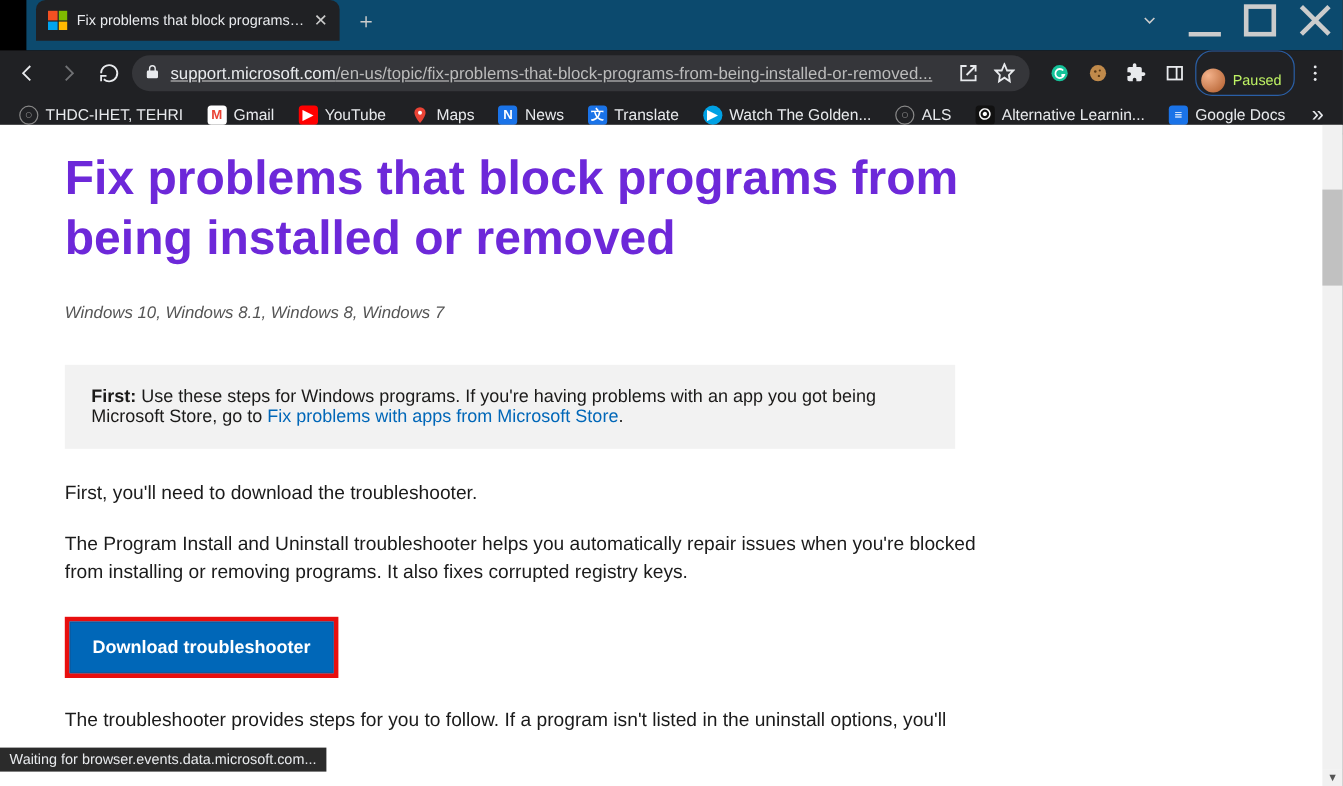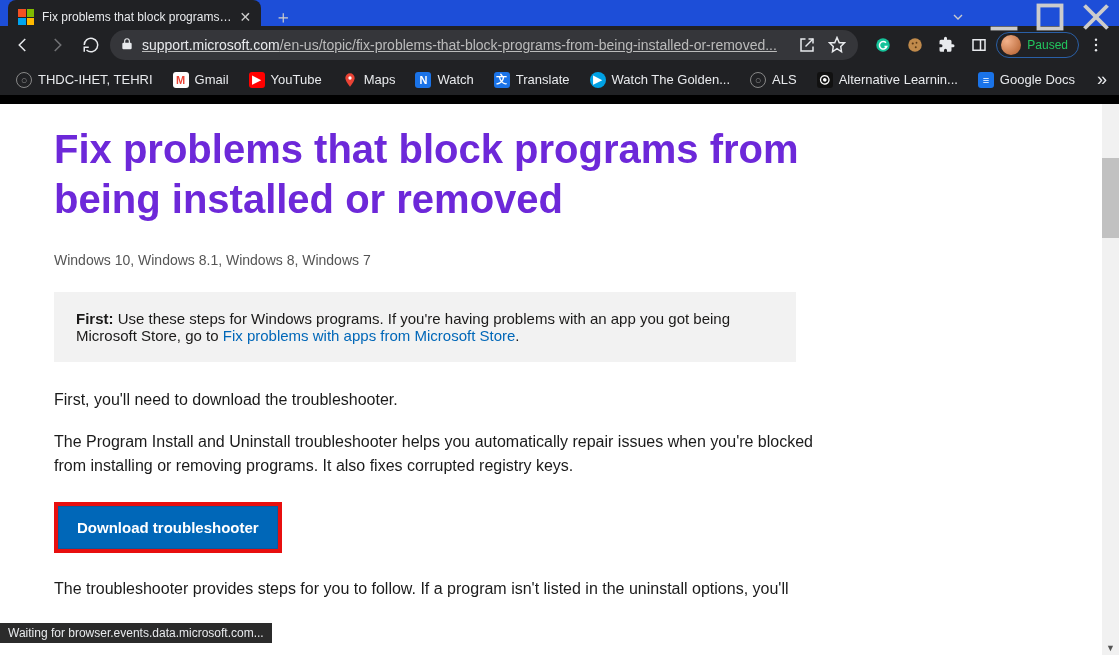--- a/index.html
+++ b/index.html
@@ -7,25 +7,26 @@
     font-family: "Segoe UI", Arial, sans-serif;
     background: #000;
     width: 1119px;
     height: 655px;
     overflow: hidden;
     position: relative;
   }
 
   
   .titlebar {
-    height: 26px;
-    background: #1d4ed8;
+    height: 42px;
+    background: #0c4a6e;
     display: flex;
     align-items: flex-start;
     color: #ccc;
+    margin-left: 22px;
   }
   .tab {
     height: 34px;
     background: #202124;
     border-top-left-radius: 8px;
     border-top-right-radius: 8px;
     display: flex;
     align-items: center;
     padding: 0 10px;
     margin-left: 8px;
@@ -88,23 +89,23 @@
     font-size:14px;
     min-width:0;
   }
   .omnibox .url { flex:1; white-space:nowrap; overflow:hidden; text-overflow:ellipsis; color:#bbb;text-decoration:underline;}
   .omnibox .domain { color:#e8eaed; }
   .right-icons { display:flex; align-items:center; gap:2px; margin-left:6px; }
   .paused {
     display:flex; align-items:center; gap:6px;
     border:1px solid #2a5fa6;
     border-radius:14px;
-    padding:2px 10px 2px 4px;
+    padding:14px 10px 2px 4px;
     font-size:12px;
-    color:#22c55e;
+    color:#bef264;
   }
   .avatar-dot{
     width:20px; height:20px; border-radius:50%;
     background: radial-gradient(circle at 30% 30%, #f3b28b, #b05b2a);
     display:inline-block;
   }
 
   
   .bookbar {
     height:32px;
@@ -155,23 +156,24 @@
     color:#1b1b1b;
   }
   h1 {
     font-size:40px;
     font-weight:600;
     line-height:1.25;
     color:#6d28d9;
     margin-bottom:28px;
   }
   .subtitle {
+    font-style:italic;
     color:#555;
     font-size:14px;
-    margin-bottom:24px;
+    margin-bottom:36px;
   }
   .note {
     background:#f2f2f2;
     padding:18px 22px;
     font-size:15px;
     color:#1b1a19;
     margin-bottom:26px;
     width:742px;
   }
   .note a { color:#0067b8; text-decoration:none;}
@@ -344,21 +346,21 @@
     <span class="bm-ico" style="background:transparent">
       <svg width="16" height="16" viewBox="0 0 24 24">
           <path fill="#ea4335" d="M12 2a7 7 0 0 0-7 7c0 5 7 13 7 13s7-8 7-13a7 7 0 0 0-7-7z"></path>
           <circle cx="12" cy="9" r="2.5" fill="#fff"></circle>
         </svg>
     </span>
     <span>Maps</span>
   </div>
   <div class="bm">
     <span class="bm-ico" style="background:#1a73e8">N</span>
-    <span>Watch</span>
+    <span>News</span>
   </div>
   <div class="bm">
     <span class="bm-ico" style="background:#1a73e8">文</span>
     <span>Translate</span>
   </div>
   <div class="bm">
     <span class="bm-ico" style="background:#00a1e4;border-radius:50%">▶</span>
     <span>Watch The Golden...</span>
   </div>
   <div class="bm">

